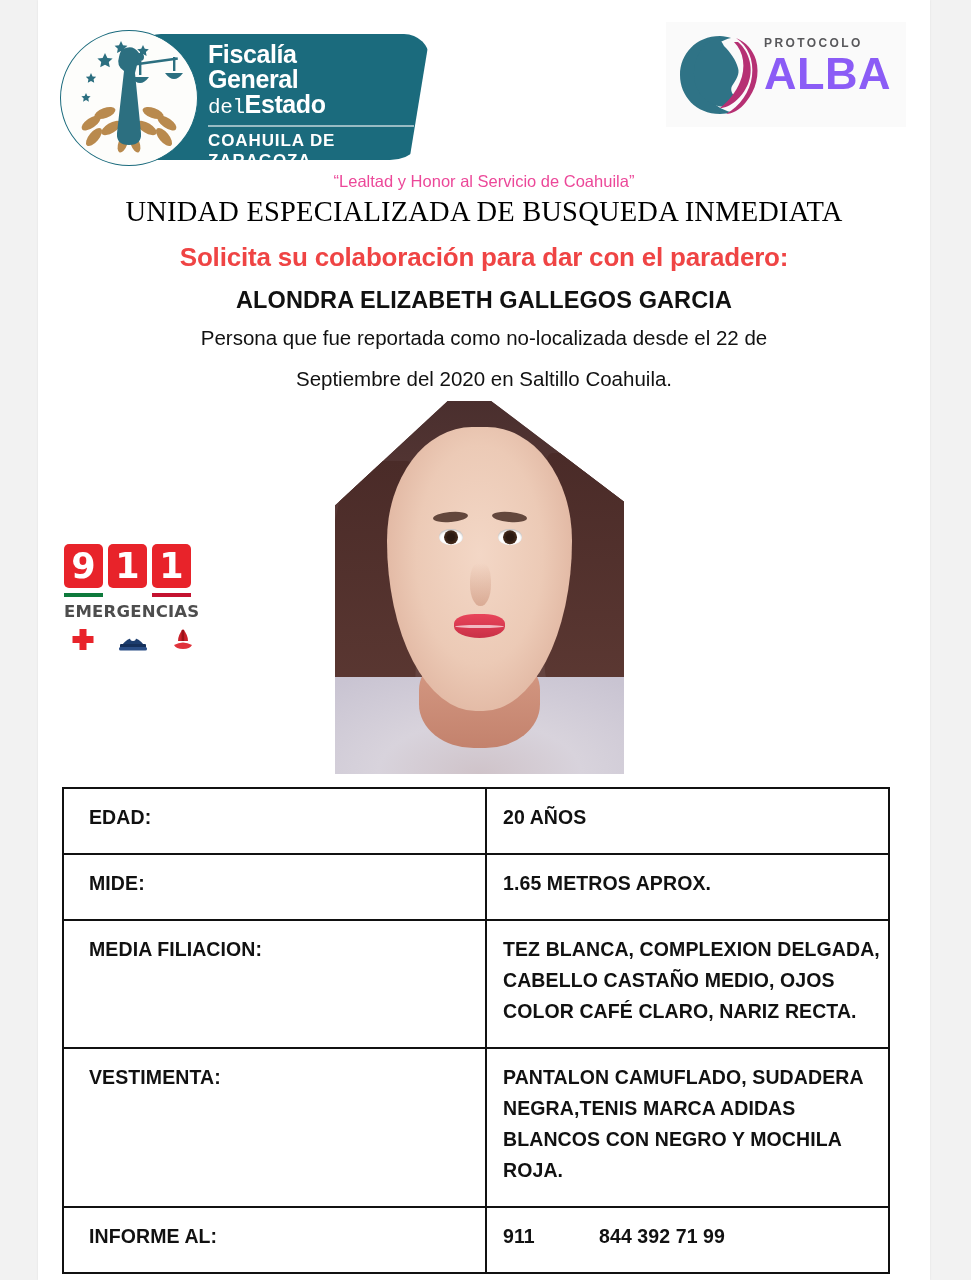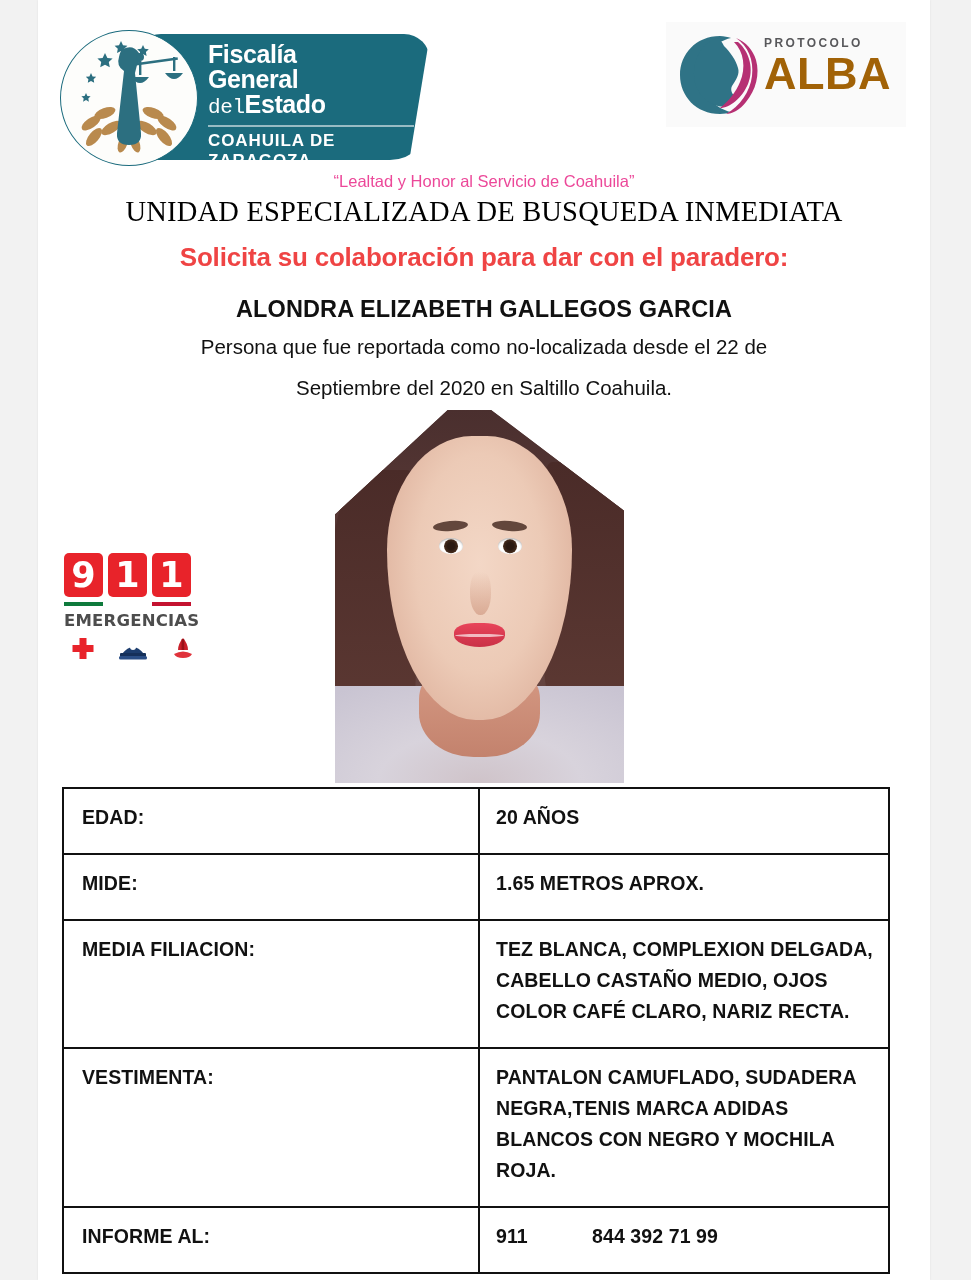--- a/index.html
+++ b/index.html
@@ -110,21 +110,21 @@
     font-size: 12px;
     font-weight: bold;
     letter-spacing: 2.4px;
     color: #58585b;
     line-height: 18px;
   }
   .alba-name {
     font-size: 45px;
     font-weight: bold;
     letter-spacing: 0.5px;
-    color: #a16207;
+    color: #8b5cf6;
     line-height: 44px;
   }
 
   
   .quote {
     text-align: center;
     font-size: 16.5px;
     color: #ec4899;
     margin-top: 4px;
   }
@@ -142,21 +142,21 @@
     font-weight: bold;
     color: #ef4444;
     margin-top: 14px;
     letter-spacing: -0.2px;
   }
   .person-name {
     text-align: center;
     font-size: 23.5px;
     font-weight: bold;
     color: #111;
-    margin-top: 23px;
+    margin-top: 14px;
     letter-spacing: 0.1px;
   }
   .report-line {
     text-align: center;
     font-size: 20.5px;
     color: #111;
     line-height: 35px;
     margin-top: 6px;
   }
 
@@ -318,21 +318,21 @@
     position: absolute;
     left: 24px;
     top: 787px;
     width: 828px;
     border-collapse: collapse;
     table-layout: fixed;
   }
   .info-table td {
     border: 2.2px solid #111111;
     vertical-align: top;
-    padding: 13px 0 20px 18px;
+    padding: 13px 0 20px 25px;
     font-size: 19.5px;
     font-weight: bold;
     color: #111;
     line-height: 31px;
     letter-spacing: 0.1px;
   }
   .info-table td.k { width: 396px; }
   .info-table td.v { padding-left: 16px; }
   .tel-wrap { display: flex; }
   .tel-911 { width: 96px; }

